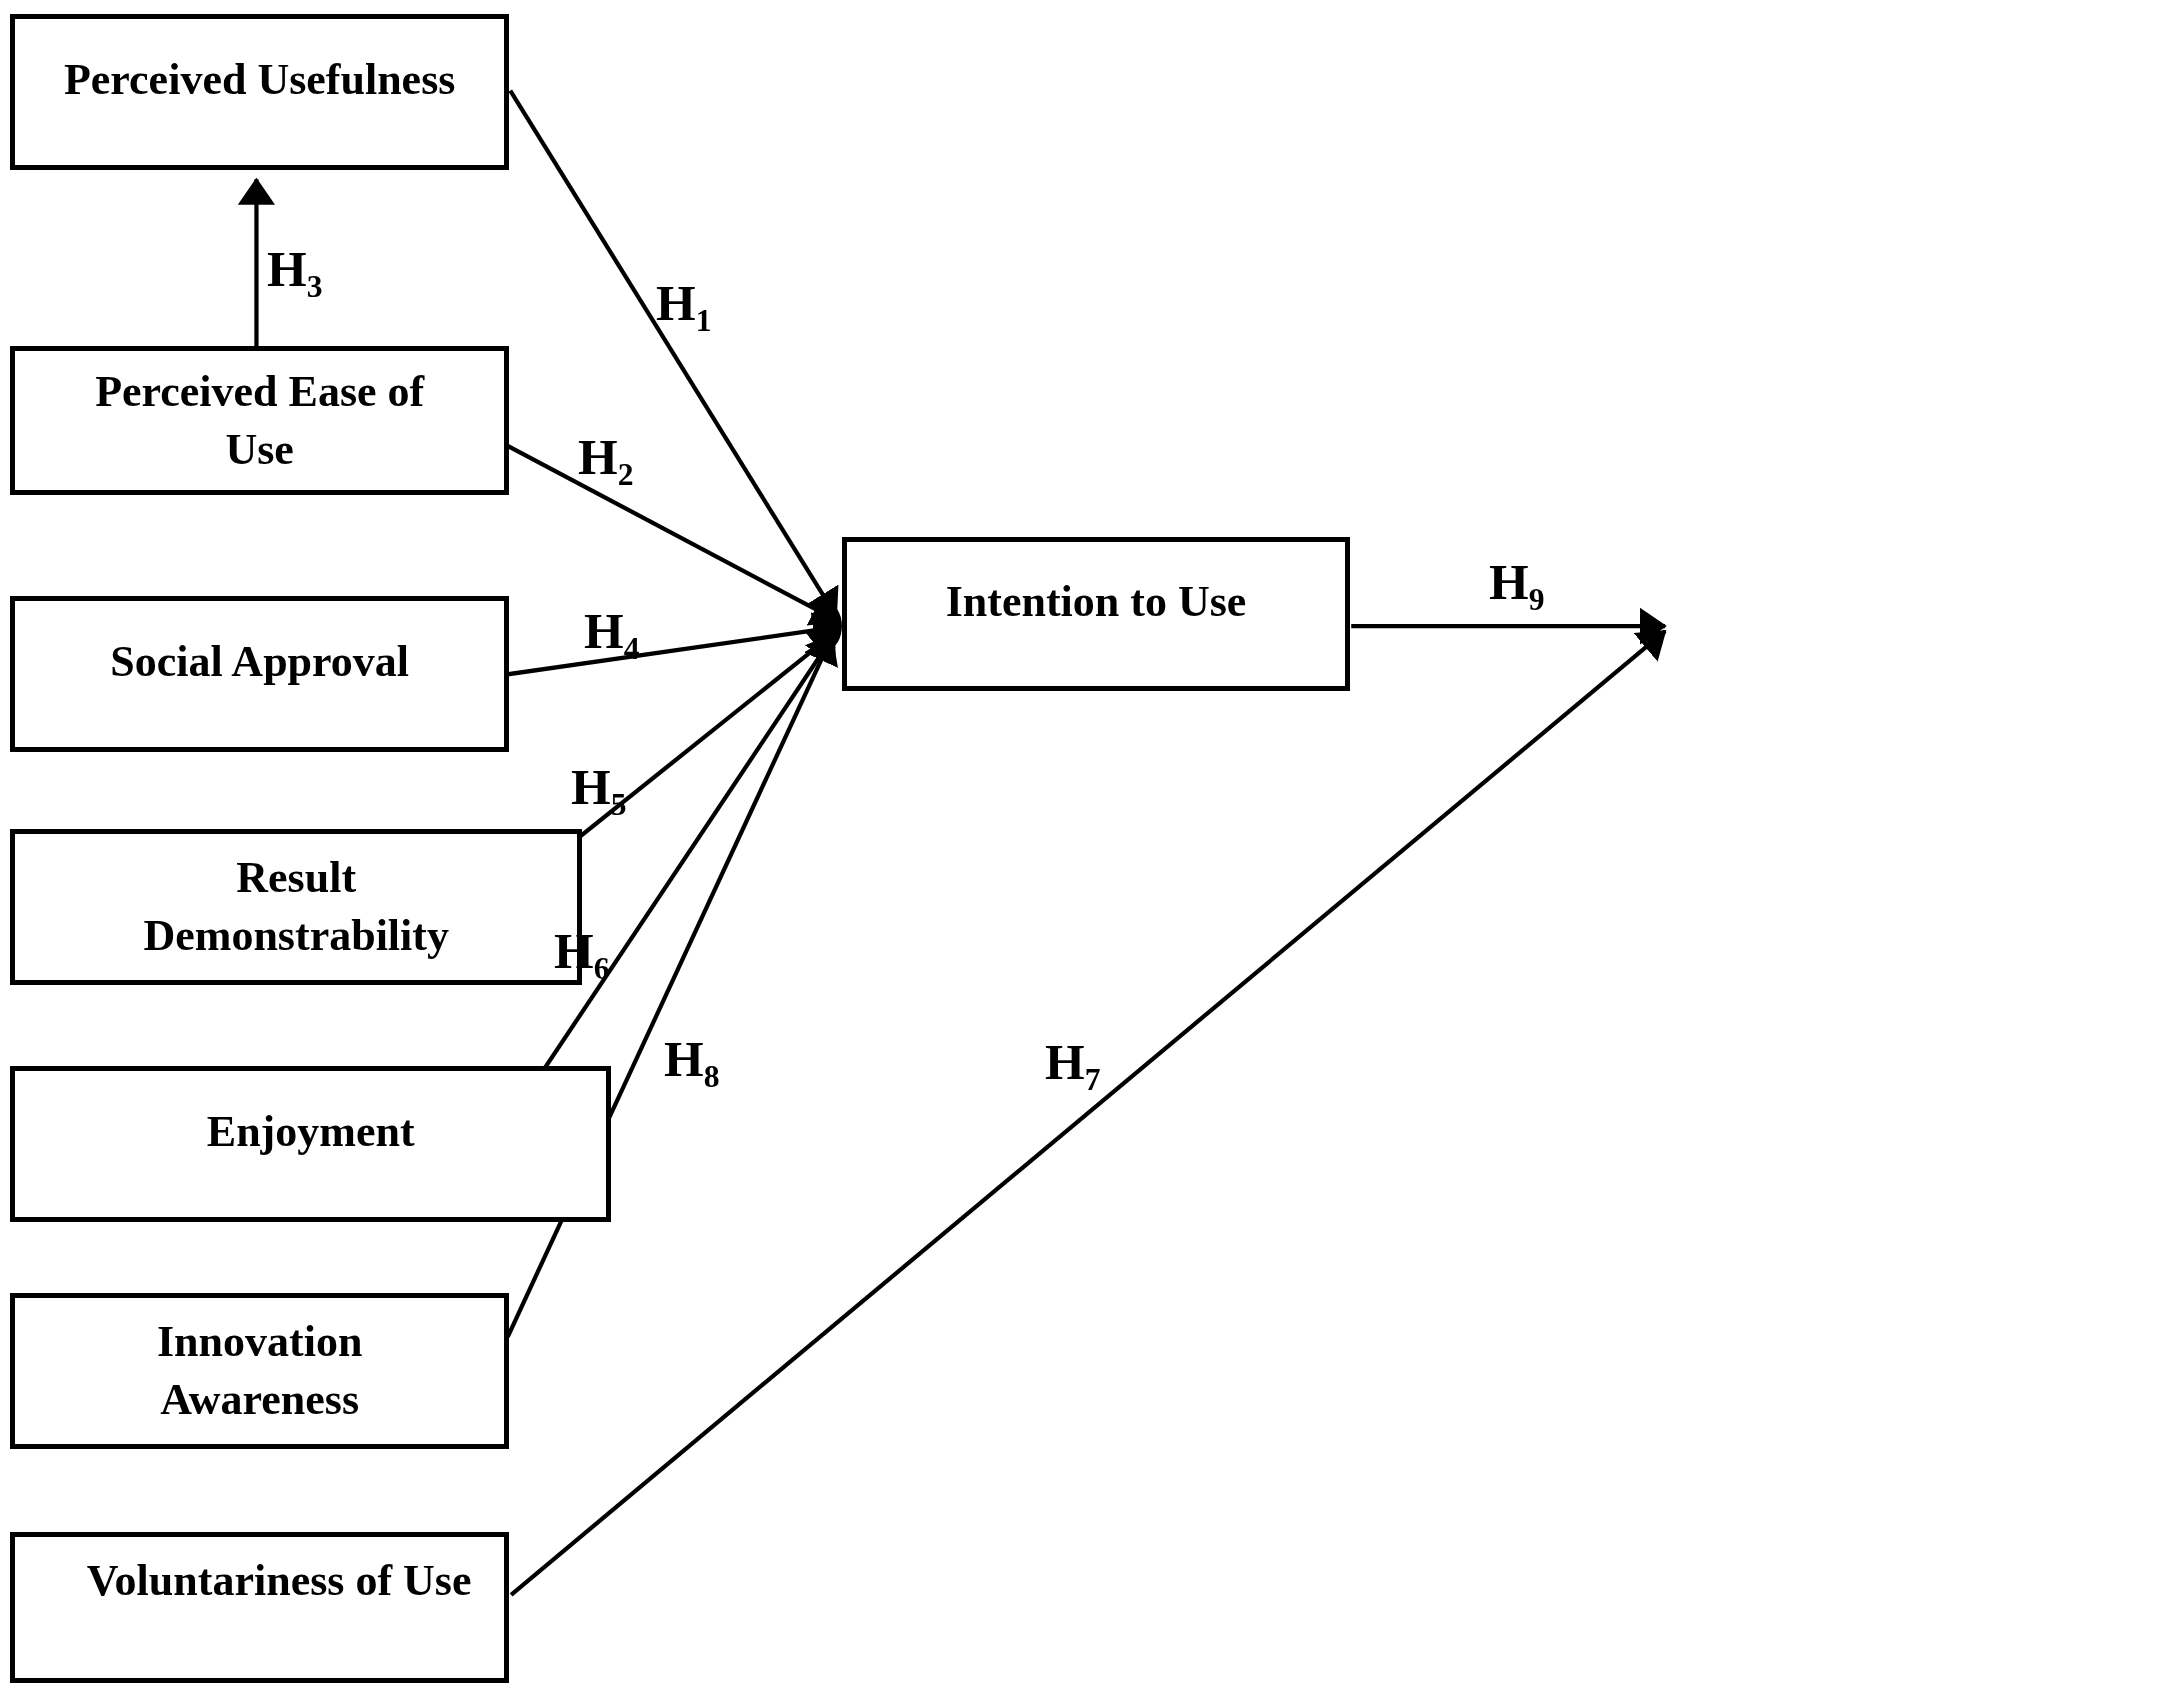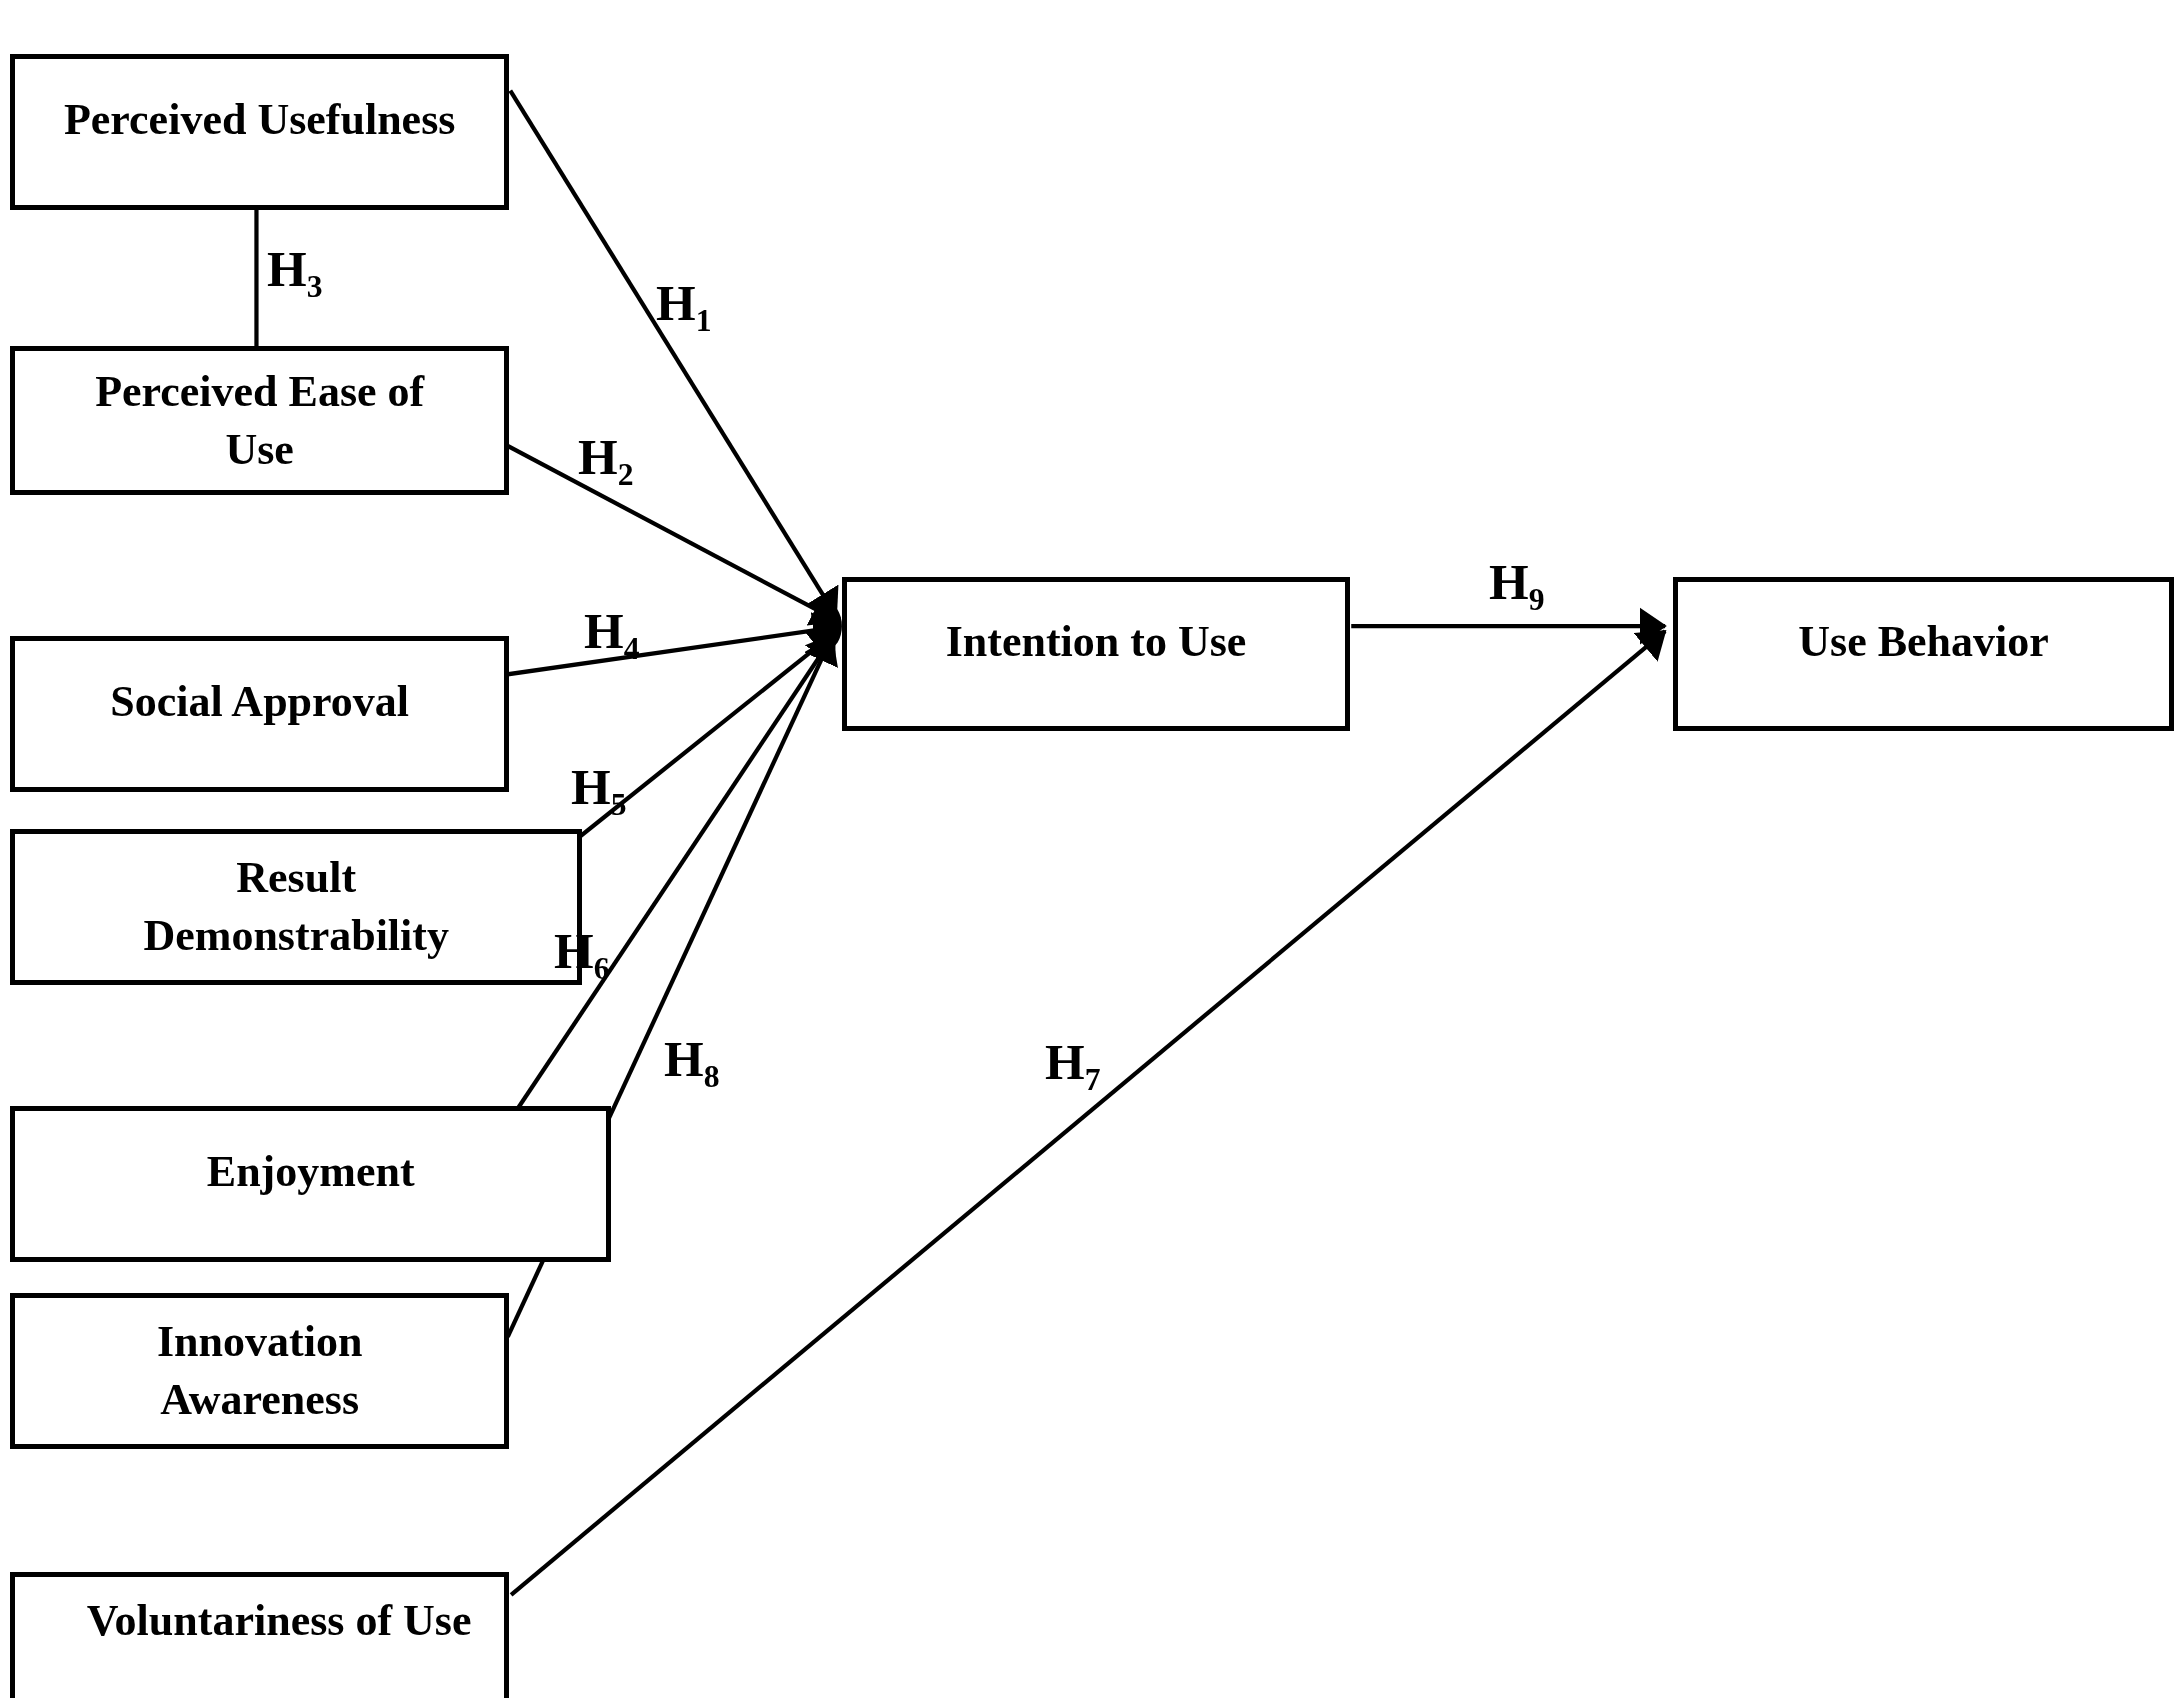--- a/index.html
+++ b/index.html
@@ -18,21 +18,21 @@
     box-sizing:border-box;
     border:5.1px solid #000000;
     background:#ffffff;
     display:flex;flex-direction:column;
     justify-content:center;align-items:center;
     text-align:center;
     font-weight:bold;
     font-size:44px;
     line-height:58px;
   }
-  .box.one{padding-bottom:24px;margin-top:40px;}      
+  .box.one{padding-bottom:24px;}      
   .box.vou{padding-bottom:54px;padding-left:39px;}      
   .box .bl{display:block;white-space:nowrap;}
   .hyp{
     position:absolute;
     font-weight:bold;
     font-size:51px;
     line-height:51px;
     white-space:nowrap;
   }
   .hyp sub{font-size:0.62em;line-height:0;}
@@ -90,23 +90,20 @@
   </div>
 
   <div class="box one vou" style="left:10.2px;top:1532px;width:499px;height:151px">
     <span class="bl">Voluntariness of Use</span>
   </div>
 
   <div class="box one" style="left:842px;top:537px;width:508px;height:154px">
     <span class="bl">Intention to Use</span>
   </div>
 
-  <div class="box one" style="left:1673px;top:537px;width:501px;height:154px">
-    <span class="bl">Use Behavior</span>
-  </div>
 
   <div class="hyp" style="left:656px;top:278px">
     <span>H</span><sub>1</sub>
   </div>
   <div class="hyp" style="left:578px;top:432px">
     <span>H</span><sub>2</sub>
   </div>
   <div class="hyp" style="left:267px;top:244px">
     <span>H</span><sub>3</sub>
   </div>

